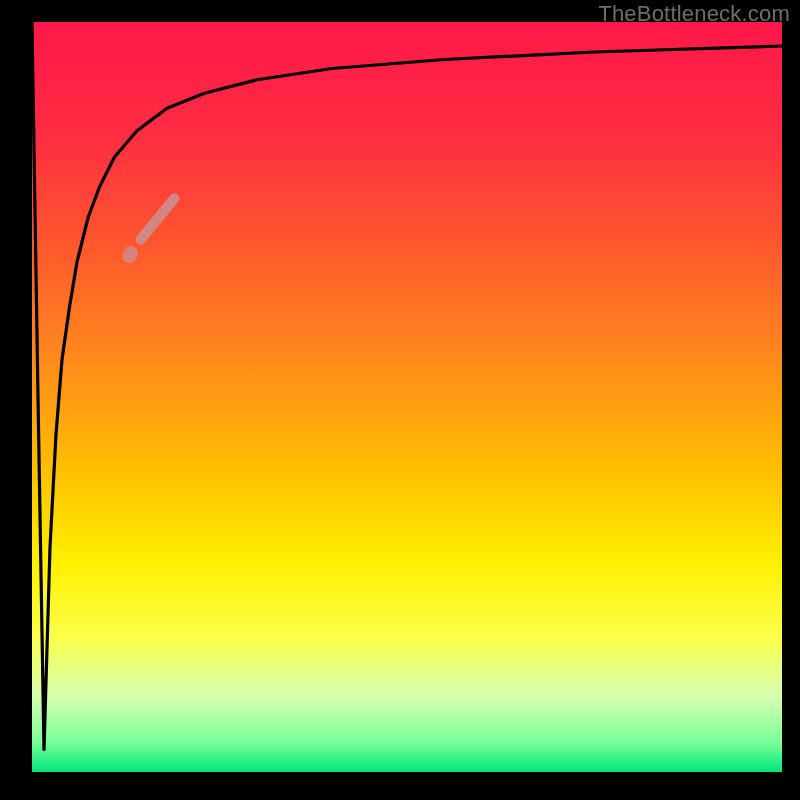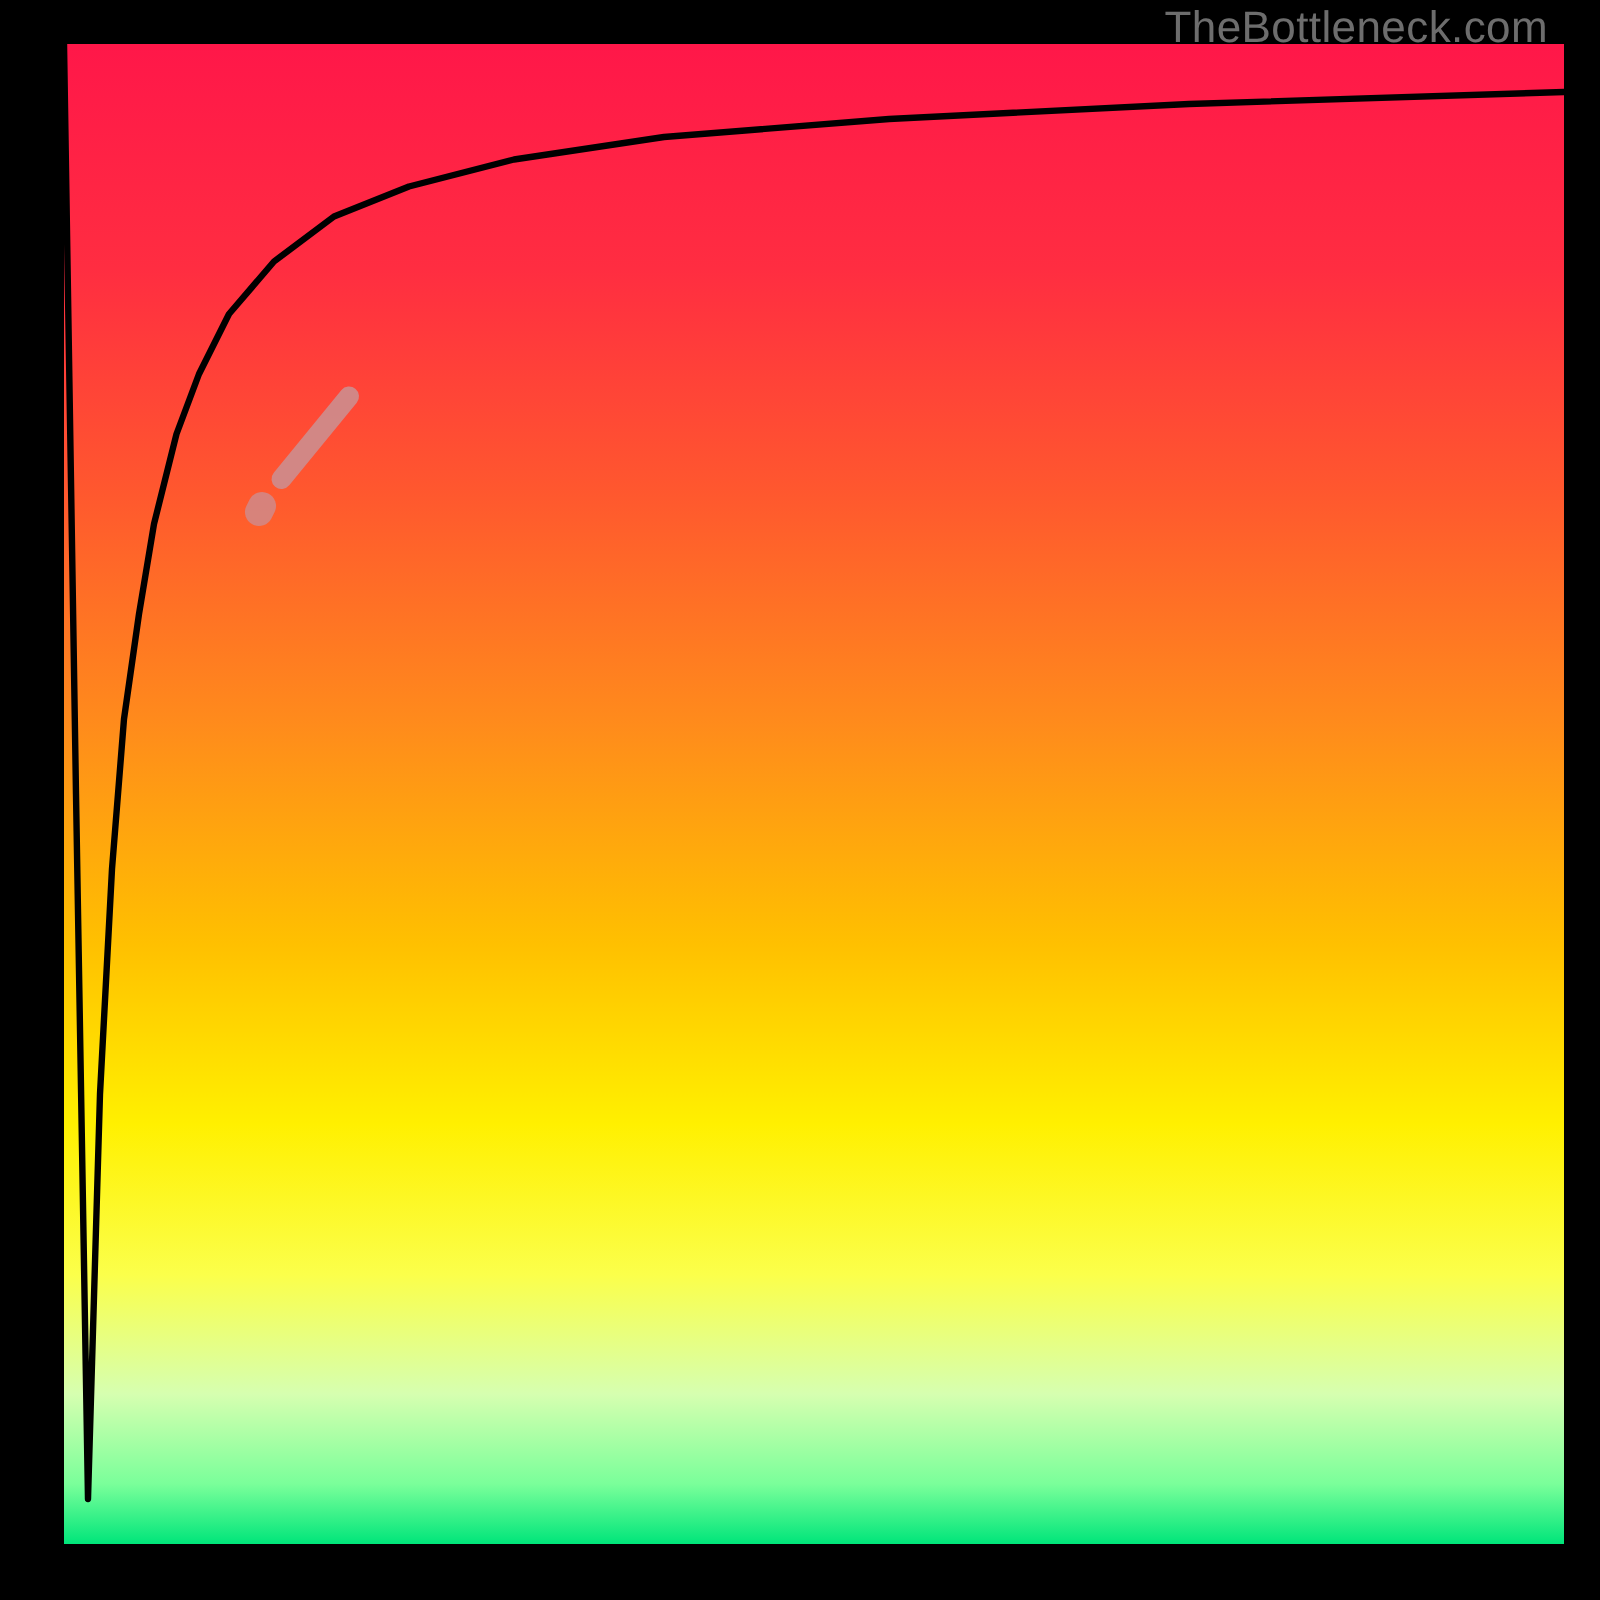--- a/index.html
+++ b/index.html
@@ -79,14 +79,14 @@
           </linearGradient>
       </defs>
       <rect x="0" y="0" width="750" height="750" fill="url(#bgGrad)"></rect>
     </svg>
     <svg class="curve-svg" viewBox="0 0 750 750" preserveAspectRatio="none">
       <path class="curve-path" id="mainCurve" d="M0.00 0.00 L6.00 375.00 L12.00 727.50 L18.00 525.00 L24.00 412.50 L30.00 337.50 L37.50 285.00 L45.00 240.00 L56.25 195.00 L67.50 165.00 L82.50 135.00 L105.00 108.75 L135.00 86.25 L172.50 71.25 L225.00 57.75 L300.00 46.50 L412.50 37.50 L562.50 30.00 L750.00 24.00"></path>
       <path class="marker-line" id="marker0" d="M108.75 217.50 L142.50 176.25" stroke="#d08a8a" stroke-width="10" stroke-opacity="0.95"></path>
       <path class="marker-line" id="marker1" d="M97.50 234.00 L99.00 231.00" stroke="#d08a8a" stroke-width="14" stroke-opacity="0.85"></path>
     </svg>
   </div>
-  <div class="watermark" style="top: 1px; right: 26px;">TheBottleneck.com</div>
+  <div class="watermark" style="top: 1px; right: 10px;">TheBottleneck.com</div>
 </div>
 
 </body></html>

